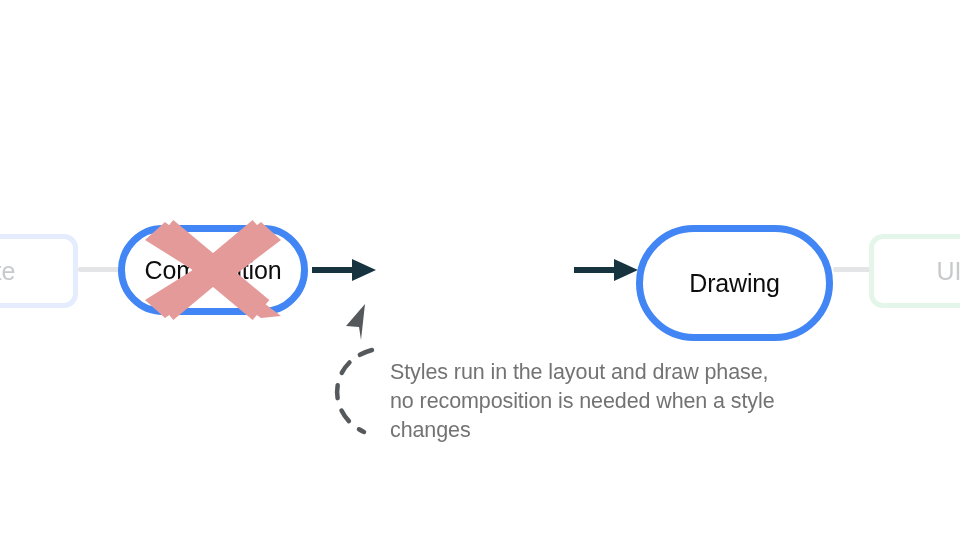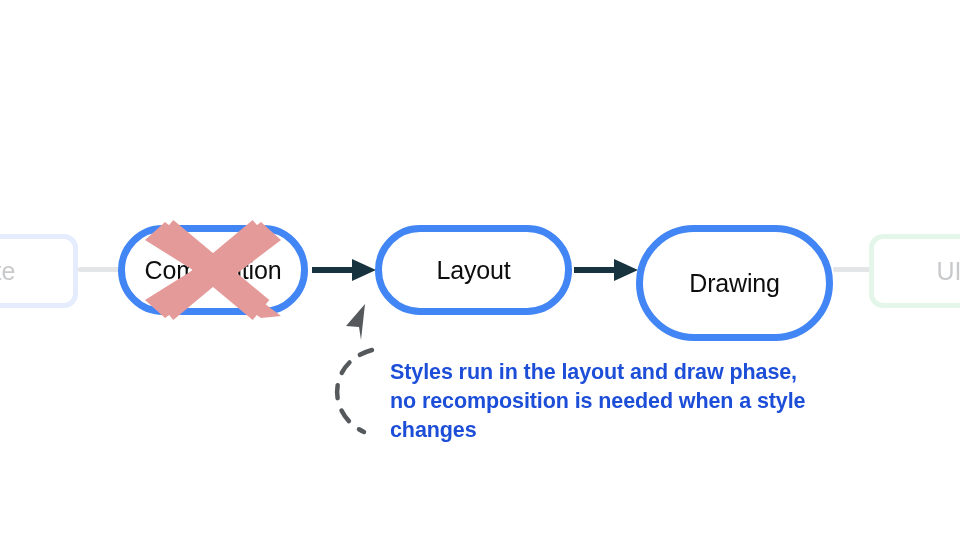--- a/index.html
+++ b/index.html
@@ -69,24 +69,23 @@
     border-radius: 2px;
   }
   .arrow-svg {
     position: absolute;
     overflow: visible;
   }
   .caption {
     position: absolute;
     font-size: 21.5px;
     line-height: 29px;
-    color: #1d4ed8;
+    color: #737373;
     letter-spacing: -0.1px;
     white-space: pre-line;
-    font-weight: bold;
   }
   .cross {
     position: absolute;
     pointer-events: none;
   }
 </style>
 </head>
 <body>
 
 <div id="canvas">
@@ -111,23 +110,20 @@
       <line x1="22" y1="10" x2="118" y2="90"></line>
       <line x1="118" y1="10" x2="22" y2="90"></line>
     </g>
   </svg>
 
   <svg class="arrow-svg" width="66" height="26" viewBox="0 0 66 26" style="left:312px; top:257px;">
     <line x1="0" y1="13" x2="44" y2="13" stroke="#16333F" stroke-width="6"></line>
     <polygon points="40,2 64,13 40,24" fill="#16333F"></polygon>
   </svg>
 
-  <div class="pill pill-main" style="left:375px; top:225px; width:197px; height:90px;">
-    <span class="pill-label">Layout</span>
-  </div>
 
   <svg class="arrow-svg" width="66" height="26" viewBox="0 0 66 26" style="left:574px; top:257px;">
     <line x1="0" y1="13" x2="44" y2="13" stroke="#16333F" stroke-width="6"></line>
     <polygon points="40,2 64,13 40,24" fill="#16333F"></polygon>
   </svg>
 
   <div class="pill pill-main" style="left:636px; top:225px; width:197px; height:116px;">
     <span class="pill-label">Drawing</span>
   </div>
 

